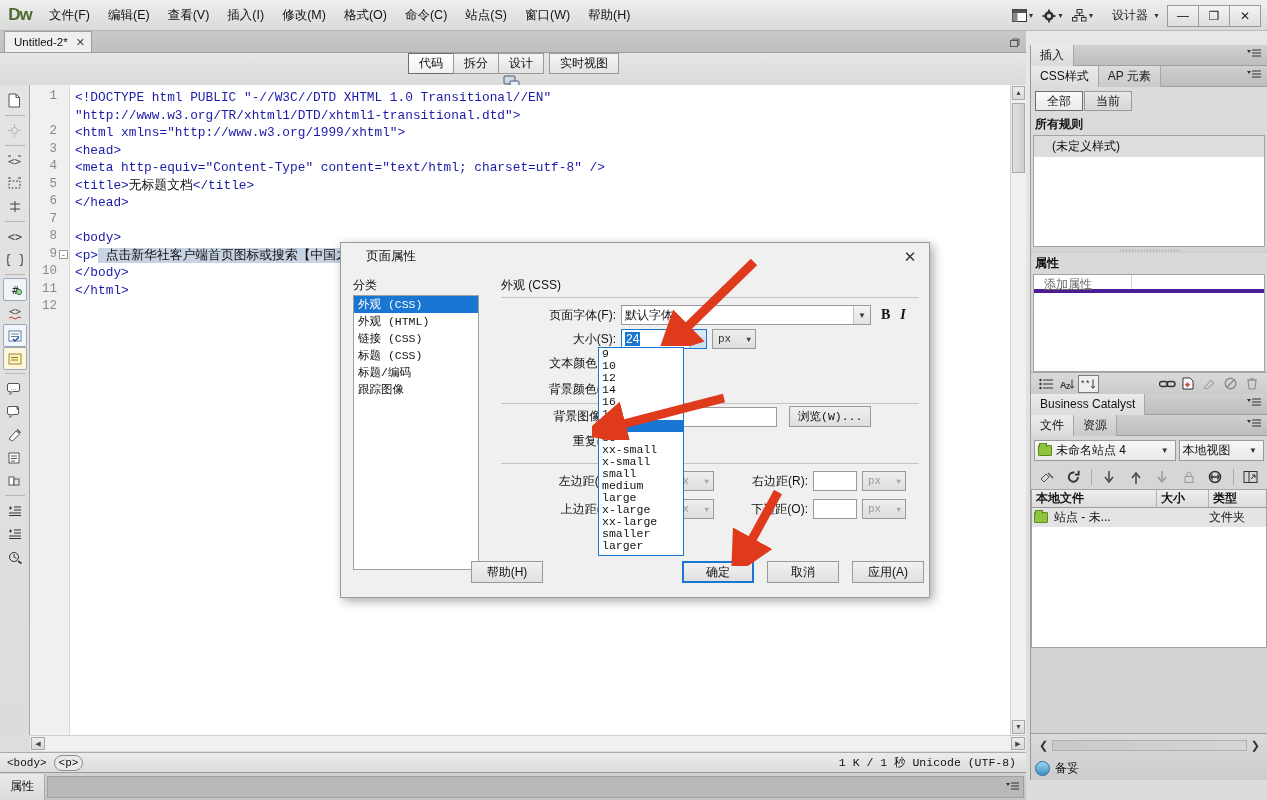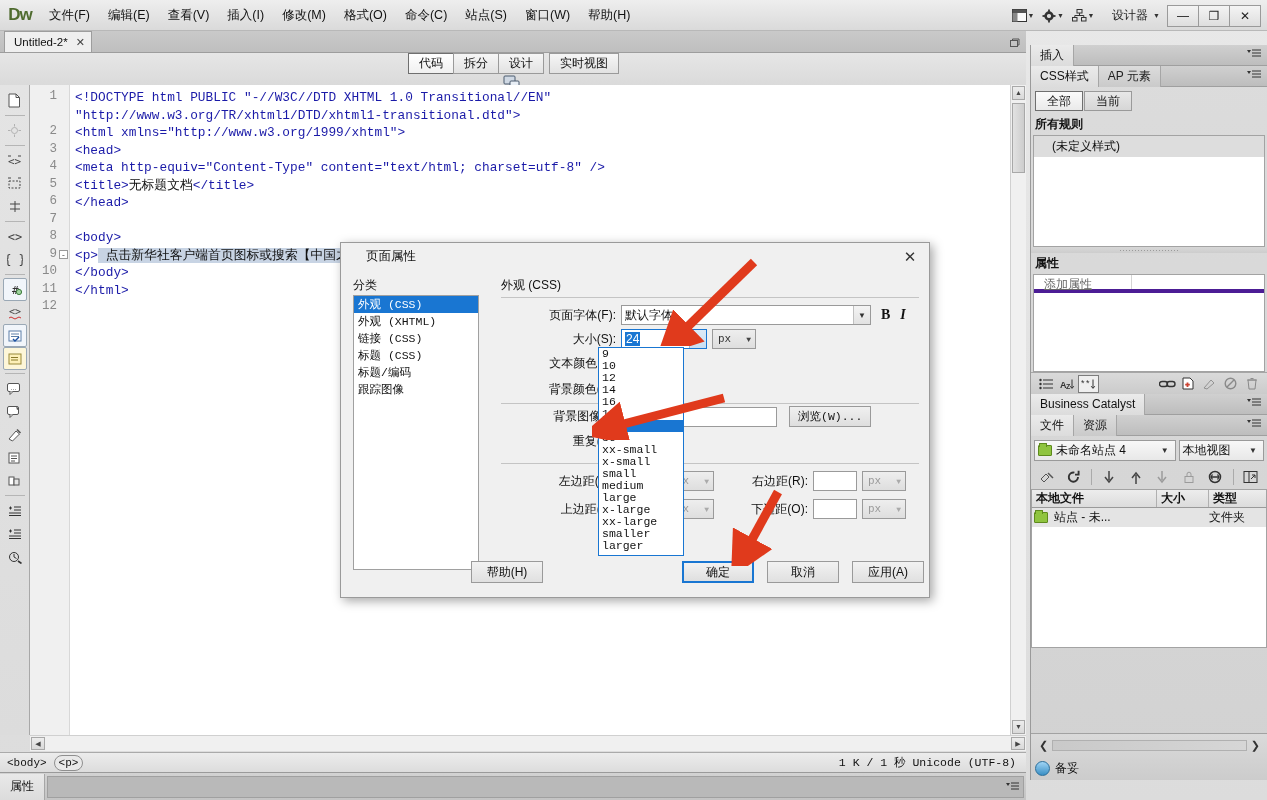--- a/index.html
+++ b/index.html
@@ -860,21 +860,21 @@
     </div>
   </div>
 
   <div class="dlg">
     <div class="dlg-title">页面属性</div>
     <div class="dlg-close">✕</div>
 
     <div class="dlg-catlbl">分类</div>
     <div class="catbox">
       <div class="cat-item sel">外观 (CSS)</div>
-      <div class="cat-item">外观 (XHTML)</div>
+      <div class="cat-item">外观 (HTML)</div>
       <div class="cat-item">链接 (CSS)</div>
       <div class="cat-item">标题 (CSS)</div>
       <div class="cat-item">标题/编码</div>
       <div class="cat-item">跟踪图像</div>
     </div>
 
     <div class="dlg-sectlbl">外观 (CSS)</div>
     <div class="dlg-hr" style="top:54px"></div>
 
     <div class="frow" style="left:160px; top:62px;">

